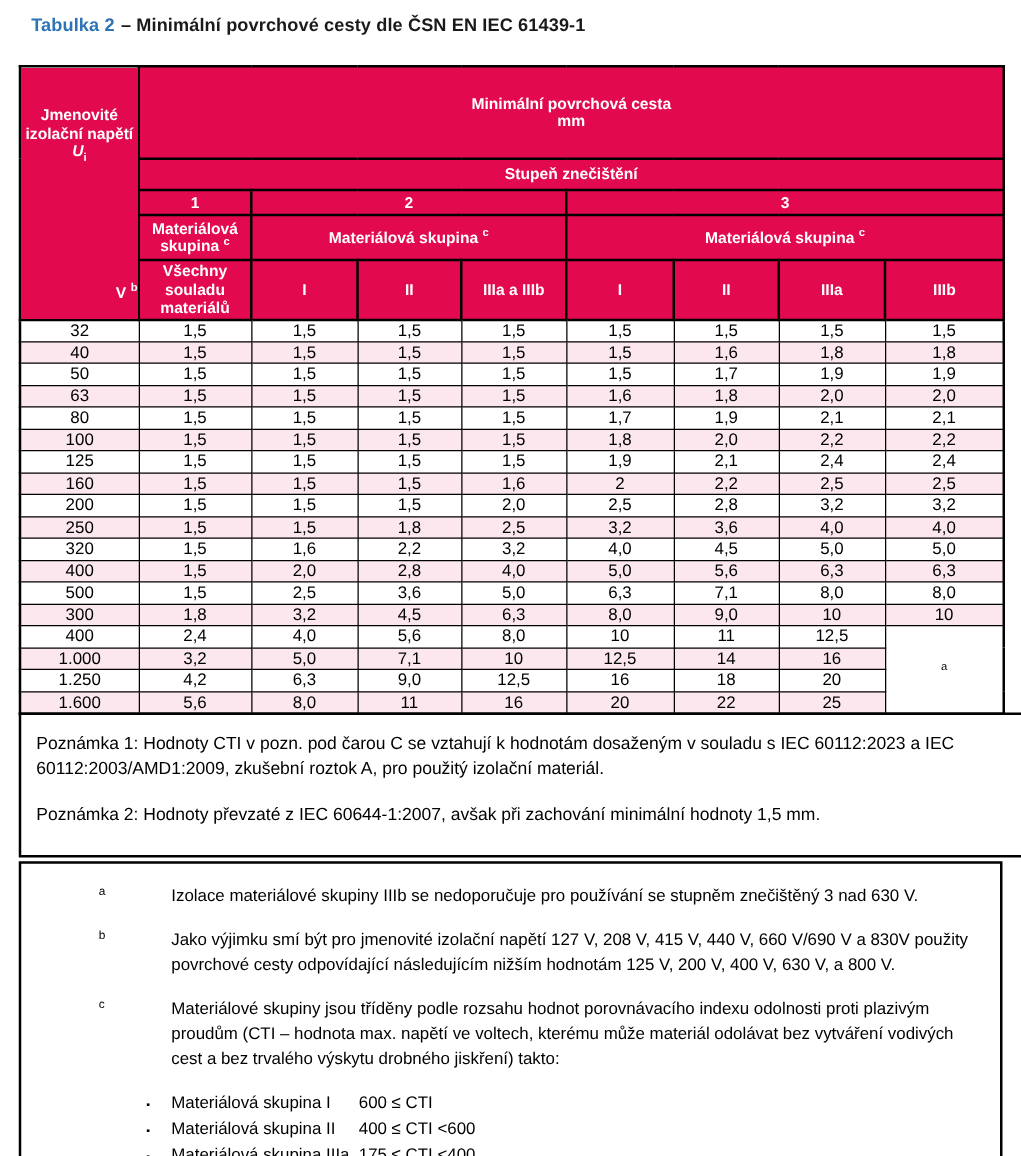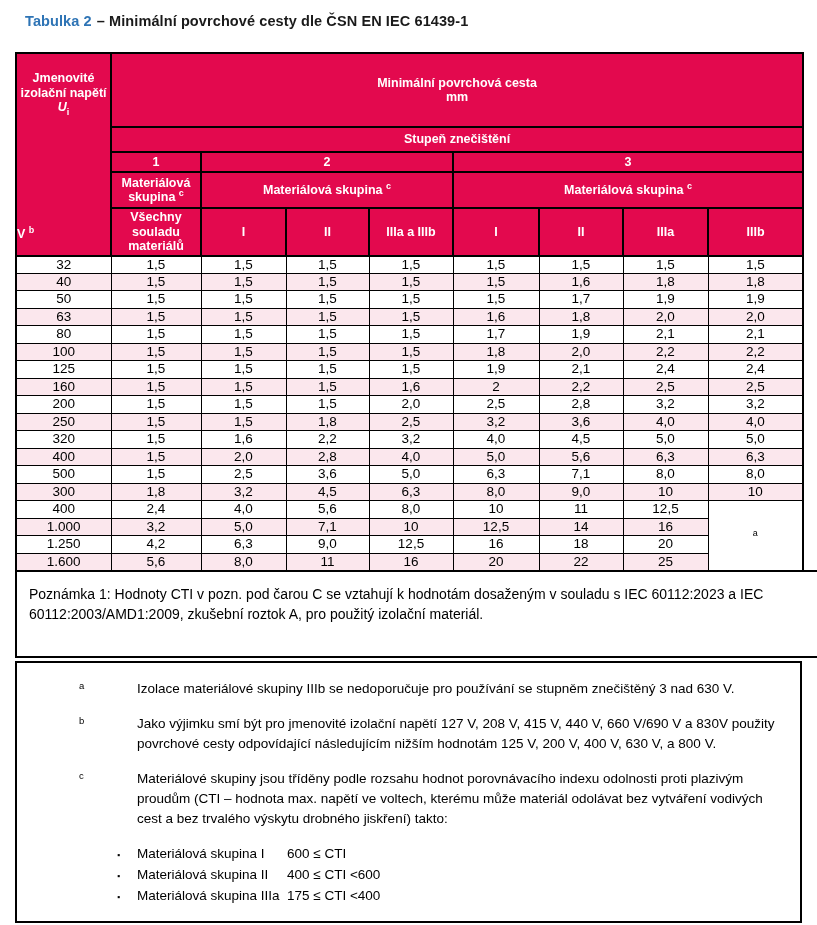--- a/index.html
+++ b/index.html
@@ -38,25 +38,25 @@
     text-align:center;vertical-align:middle;
     padding:1px 2px;
   }
   thead sup{font-size:9px;line-height:0;}
   .hr1{height:74px;}
   .hr2{height:25px;}
   .hr3{height:20px;}
   .hr4{height:36px;margin-left:48px;}
   .hr5{height:43px;}
   .hmm{}
-  th.corner{position:relative;vertical-align:top;padding-top:17px;}
+  th.corner{position:relative;vertical-align:top;padding-top:31px;}
   .corner-symbol{font-size:12.5px;}
   .u-sym{font-style:italic;}
   .corner-symbol sub{font-size:9px;}
-  .corner-unit{position:absolute;bottom:13px;left:0;right:0;text-align:left;}
+  .corner-unit{position:absolute;bottom:13px;left:0;right:0;text-align:right;}
 
   tbody td{
     border:1px solid var(--ink);
     font-size:13.5px;line-height:16px;
     height:17.5px;padding:0 2px;
     text-align:center;vertical-align:middle;
     background:#fff;
   }
   tbody tr.alt td{background:var(--row-pink);}
   tbody td.merged-note{background:#fff;vertical-align:middle;}
@@ -342,20 +342,21 @@
           <td>16</td>
           <td>20</td>
           <td>22</td>
           <td>25</td>
         </tr>
       </tbody>
   </table>
 
   <div class="notes-box">
     <p>Poznámka 1: Hodnoty CTI v pozn. pod čarou C se vztahují k hodnotám dosaženým v souladu s IEC 60112:2023 a IEC 60112:2003/AMD1:2009, zkušební roztok A, pro použitý izolační materiál.</p>
+    <p>Poznámka 2: Hodnoty převzaté z IEC 60644-1:2007, avšak při zachování minimální hodnoty 1,5 mm.</p>
   </div>
 
   <div class="footnotes-box">
     <div class="fn">
       <sup class="fn-marker">a</sup>
       <div class="fn-text">Izolace materiálové skupiny IIIb se nedoporučuje pro používání se stupněm znečištěný 3 nad 630 V.</div>
     </div>
     <div class="fn">
       <sup class="fn-marker">b</sup>
       <div class="fn-text">Jako výjimku smí být pro jmenovité izolační napětí 127 V, 208 V, 415 V, 440 V, 660 V/690 V a 830V použity povrchové cesty odpovídající následujícím nižším hodnotám 125 V, 200 V, 400 V, 630 V, a 800 V.</div>

